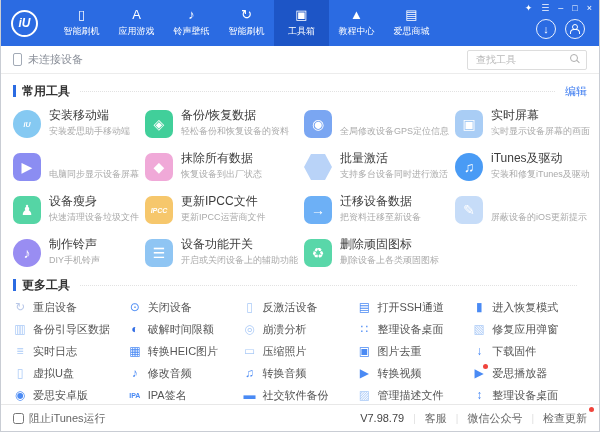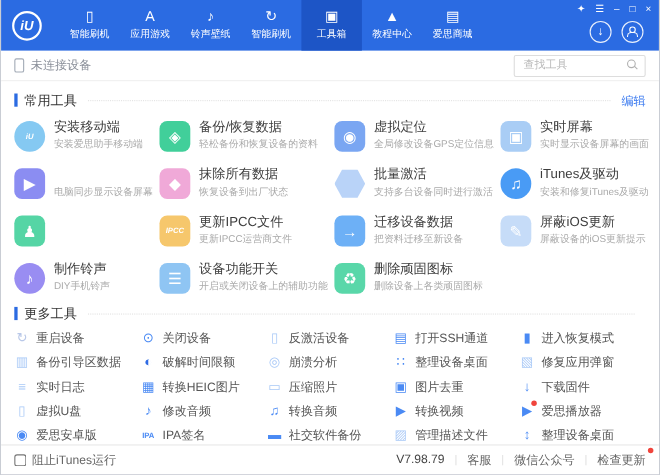--- a/index.html
+++ b/index.html
@@ -32,21 +32,21 @@
   .searchbox { margin-left: auto; position: relative; }
   .searchbox input { width: 120px; height: 20px; border: 1px solid #ddd; border-radius: 2px; font-size: 10px; padding: 0 22px 0 8px; color: #333; outline: none; }
   .searchbox input::placeholder { color: #b8b8b8; }
   .mag { width: 8px; height: 8px; border: 1px solid #b0b0b0; border-radius: 50%; position: absolute; right: 9px; top: 5px; }
   .mag::after { content: ""; width: 4px; height: 1px; background: #b0b0b0; position: absolute; right: -3px; bottom: -1px; transform: rotate(45deg); }
 
   
   .content { flex: 1; padding: 5px 12px 0; background: #fff; overflow: hidden; }
   .sec-head { display: flex; align-items: center; height: 18px; margin: 3px 0 6px; }
   .sec-bar { width: 3px; height: 12px; background: #2b6be2; margin-right: 6px; }
-  .sec-title { font-size: 12px; font-weight: normal; color: #333; text-align: right; }
+  .sec-title { font-size: 12px; font-weight: bold; color: #333; text-align: right; }
   .sec-dots { flex: 1; border-top: 1px dotted #e2e2e2; margin: 0 10px; }
   .sec-edit { font-size: 11px; color: #3a7af0; cursor: pointer; }
 
   .cards { display: grid; grid-template-columns: repeat(4, 1fr); row-gap: 11px; column-gap: 6px; }
   .card { display: flex; gap: 8px; align-items: flex-end; height: 32px; cursor: pointer; }
   .card-icon { width: 28px; height: 28px; border-radius: 7px; flex: 0 0 28px; display: flex; align-items: center; justify-content: center; color: #fff; font-size: 14px; line-height: 1; }
   .card-icon.circle { border-radius: 50%; }
   .card-icon.hexagon { border-radius: 0; clip-path: polygon(25% 4%, 75% 4%, 100% 50%, 75% 96%, 25% 96%, 0% 50%); }
   .card-icon .icon-txt { font-size: 7px; font-weight: bold; font-style: italic; }
   .card-title { font-size: 12px; color: #3d3d3d; line-height: 13px; white-space: nowrap; }
@@ -155,21 +155,20 @@
         <div class="card">
           <div class="card-icon rounded" style="background: rgb(65, 207, 154);">◈</div>
           <div>
             <div class="card-title">备份/恢复数据</div>
             <div class="card-desc">轻松备份和恢复设备的资料</div>
           </div>
         </div>
         <div class="card">
           <div class="card-icon rounded" style="background: rgb(122, 166, 242);">◉</div>
           <div>
-            <div class="card-title">虚拟定位</div>
             <div class="card-desc">全局修改设备GPS定位信息</div>
           </div>
         </div>
         <div class="card">
           <div class="card-icon rounded" style="background: rgb(169, 205, 245);">▣</div>
           <div>
             <div class="card-title">实时屏幕</div>
             <div class="card-desc">实时显示设备屏幕的画面</div>
           </div>
         </div>
@@ -195,41 +194,44 @@
         </div>
         <div class="card">
           <div class="card-icon circle" style="background: rgb(73, 155, 245);">♫</div>
           <div>
             <div class="card-title">iTunes及驱动</div>
             <div class="card-desc">安装和修复iTunes及驱动</div>
           </div>
         </div>
         <div class="card">
           <div class="card-icon rounded" style="background: rgb(85, 213, 165);">♟</div>
+          <div>
+            <div class="card-title">设备瘦身</div>
+            <div class="card-desc">快速清理设备垃圾文件</div>
+          </div>
         </div>
         <div class="card">
           <div class="card-icon rounded" style="background: rgb(246, 199, 108);">
             <span class="icon-txt">IPCC</span>
           </div>
           <div>
             <div class="card-title">更新IPCC文件</div>
             <div class="card-desc">更新IPCC运营商文件</div>
           </div>
         </div>
         <div class="card">
           <div class="card-icon rounded" style="background: rgb(109, 176, 246);">→</div>
           <div>
             <div class="card-title">迁移设备数据</div>
             <div class="card-desc">把资料迁移至新设备</div>
           </div>
         </div>
         <div class="card">
           <div class="card-icon rounded" style="background: rgb(198, 220, 248);">✎</div>
           <div>
-            <div class="card-title">屏蔽iOS更新</div>
             <div class="card-desc">屏蔽设备的iOS更新提示</div>
           </div>
         </div>
         <div class="card">
           <div class="card-icon circle" style="background: rgb(153, 141, 242);">♪</div>
           <div>
             <div class="card-title">制作铃声</div>
             <div class="card-desc">DIY手机铃声</div>
           </div>
         </div>

